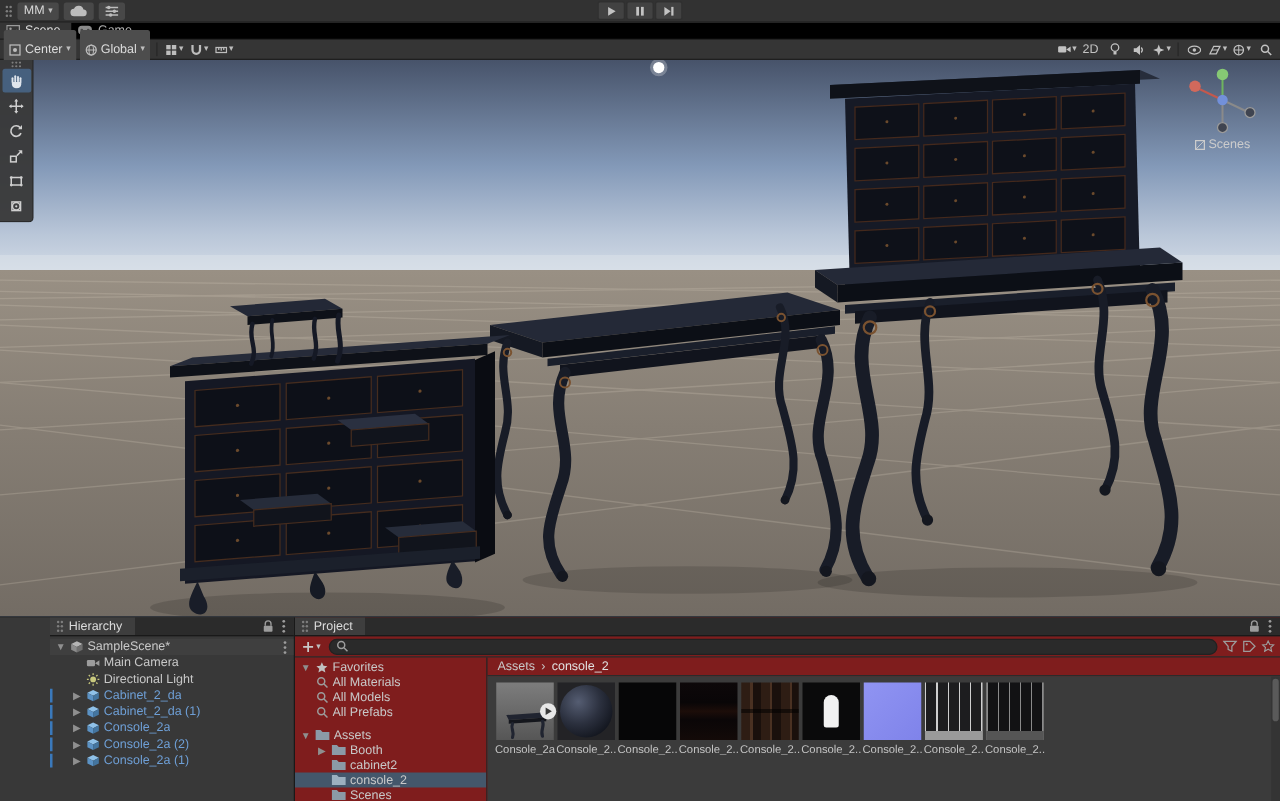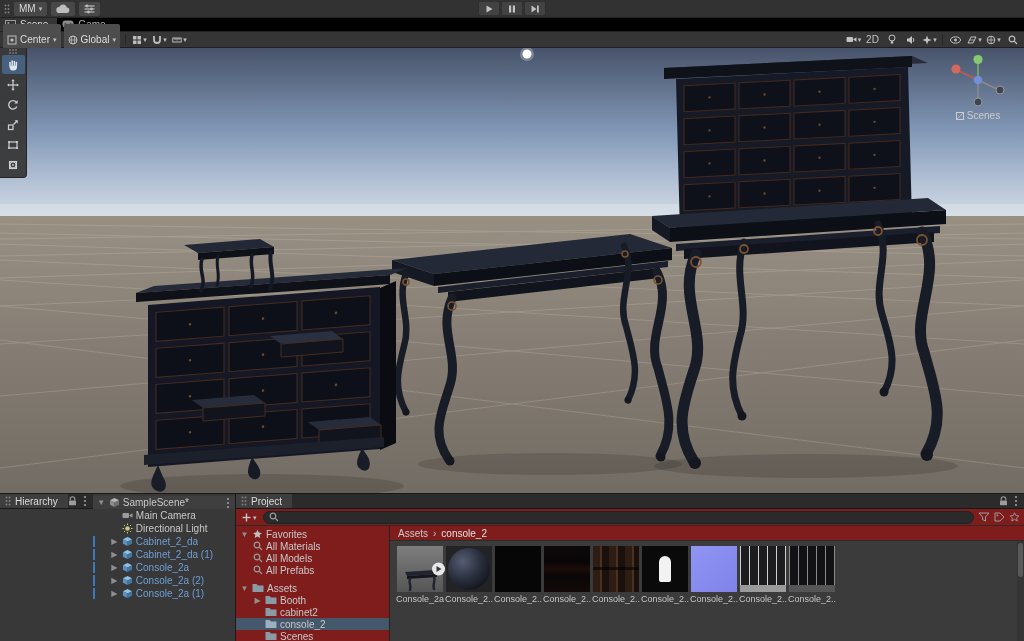--- a/index.html
+++ b/index.html
@@ -31,21 +31,21 @@
   #viewport{position:relative;height:445px;flex:none;overflow:hidden;background:#6a7890;}
   #scene-svg{position:absolute;left:0;top:0;}
   #toolstrip{position:absolute;left:0;top:0;width:27px;background:rgba(56,56,56,.95);border:1px solid #242424;border-left:none;border-top:none;border-radius:0 0 4px 0;display:flex;flex-direction:column;align-items:center;padding:1px 0 3px;gap:1px;}
   .tool{width:23px;height:19px;border-radius:2px;display:flex;align-items:center;justify-content:center;}
   .tool.active{background:#46607e;}
   #axisgizmo{position:absolute;right:6px;top:6px;width:80px;text-align:center;}
   #axisgizmo .axis-label{margin-top:2px;font-size:10px;color:#cccccc;display:flex;align-items:center;justify-content:center;gap:3px;}
 
   
   #bottom{height:148px;display:flex;border-top:1px solid #191919;flex:none;}
-  #hierarchy{width:236px;background:#383838;border-right:1px solid #191919;display:flex;flex-direction:row;flex:none;}
+  #hierarchy{width:236px;background:#383838;border-right:1px solid #191919;display:flex;flex-direction:column;flex:none;padding-left:40px;}
   #project{flex:1;display:flex;flex-direction:column;background:#7f1d1d;min-width:0;}
   .ptabbar{height:15px;background:#2b2b2b;display:flex;align-items:stretch;border-bottom:1px solid #191919;flex:none;}
   .ptab{background:#3e3e3e;display:flex;align-items:center;gap:4px;padding:0 10px 0 5px;font-size:10px;color:#dcdcdc;}
   .ptab-icons{margin-left:auto;display:flex;align-items:center;gap:6px;padding-right:6px;}
   .ptoolbar{height:17px;display:flex;align-items:center;gap:4px;padding:0 4px;border-bottom:1px solid #2b2b2b;flex:none;}
   .addbtn{display:flex;align-items:center;gap:2px;padding:0 2px;}
   .searchbox{flex:1;height:13px;background:#2a2a2a;border:1px solid #212121;border-radius:7px;display:flex;align-items:center;gap:3px;padding:0 5px;color:#8f8f8f;font-size:10px;min-width:0;}
 
   .tree{flex:1;overflow:hidden;padding-top:2px;}
   .trow{height:13px;display:flex;align-items:center;gap:3px;padding-left:4px;position:relative;font-size:10px;white-space:nowrap;}

